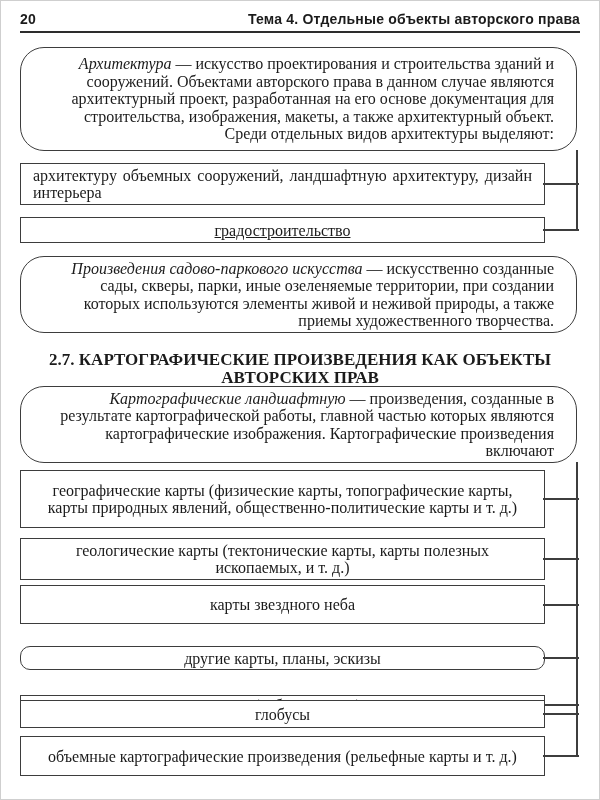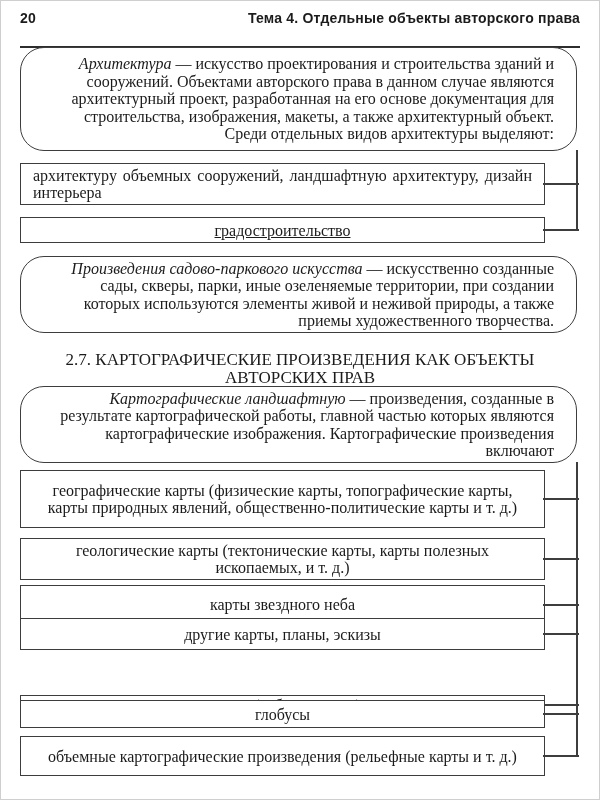--- a/index.html
+++ b/index.html
@@ -4,22 +4,22 @@
 <style>
   html,body{margin:0;padding:0;background:#e8e8e8;}
   .page{
     position:relative;width:600px;height:800px;background:#ffffff;
     font-family:"Liberation Serif", serif;color:#1b1b1b;overflow:hidden;
     box-shadow:0 0 0 1px #cfcfcf inset;
   }
   
   .running-header{
     position:absolute;left:20px;top:10px;width:560px;height:17px;
-    display:flex;justify-content:space-between;
-    padding-bottom:19px;border-bottom:2px solid #2d2d2d;
+    display:flex;justify-content:space-between;align-items:flex-end;
+    padding-bottom:4px;border-bottom:2px solid #2d2d2d;
     font-family:"Liberation Sans", sans-serif;font-weight:bold;font-size:14px;
     letter-spacing:0.2px;
     gap:15px;
   }
   
   .oval{
     position:absolute;left:20px;width:557px;box-sizing:border-box;
     border:1.5px solid #3d3d3d;border-radius:24px;
     display:flex;align-items:center;justify-content:center;
     text-align:center;padding:3px 22px;font-size:16px;line-height:17.5px;
@@ -42,28 +42,28 @@
   }
   .vline{position:absolute;left:576px;width:2px;background:#3d3d3d;}
   
   #boxA{top:47px;height:104px;}
   #b1{top:163px;height:42px;}
   #b2{top:217px;height:26px;text-decoration:underline;}
   #boxC{top:256px;height:77px;}
   #vlineA{top:150px;height:81px;}
   .section-heading{
     position:absolute;left:40px;top:337px;width:520px;text-align:center;
-    font-weight:normal;font-size:17px;line-height:18px;
+    font-weight:bold;font-size:17px;line-height:18px;
   }
   #boxD{top:386px;height:77px;}
   #vlineD{top:462px;height:294px;}
   #e1{top:470px;height:58px;}
   #e2{top:538px;height:42px;}
   #e3{top:585px;height:39px;}
-  #e4{top:618px;height:32px;}
+  #e4{top:646px;height:24px;border-radius:10px;}
   #e5{top:695px;height:20px;}
   #e6{top:700px;height:28px;}
   #e7{top:736px;height:40px;}
 </style>
 </head>
 <body>
 
 <div class="page">
 
   <header class="running-header">

